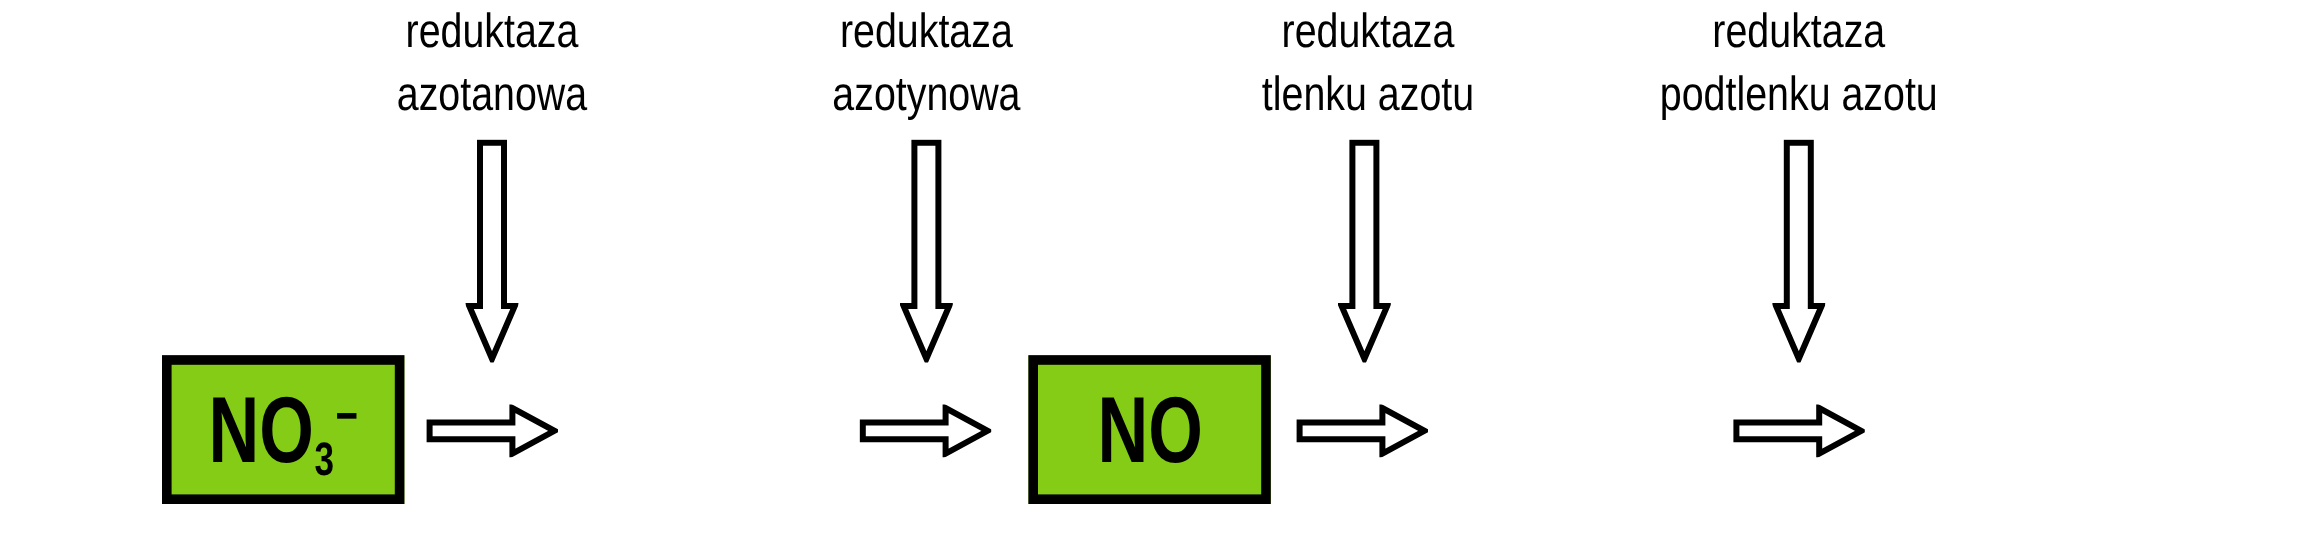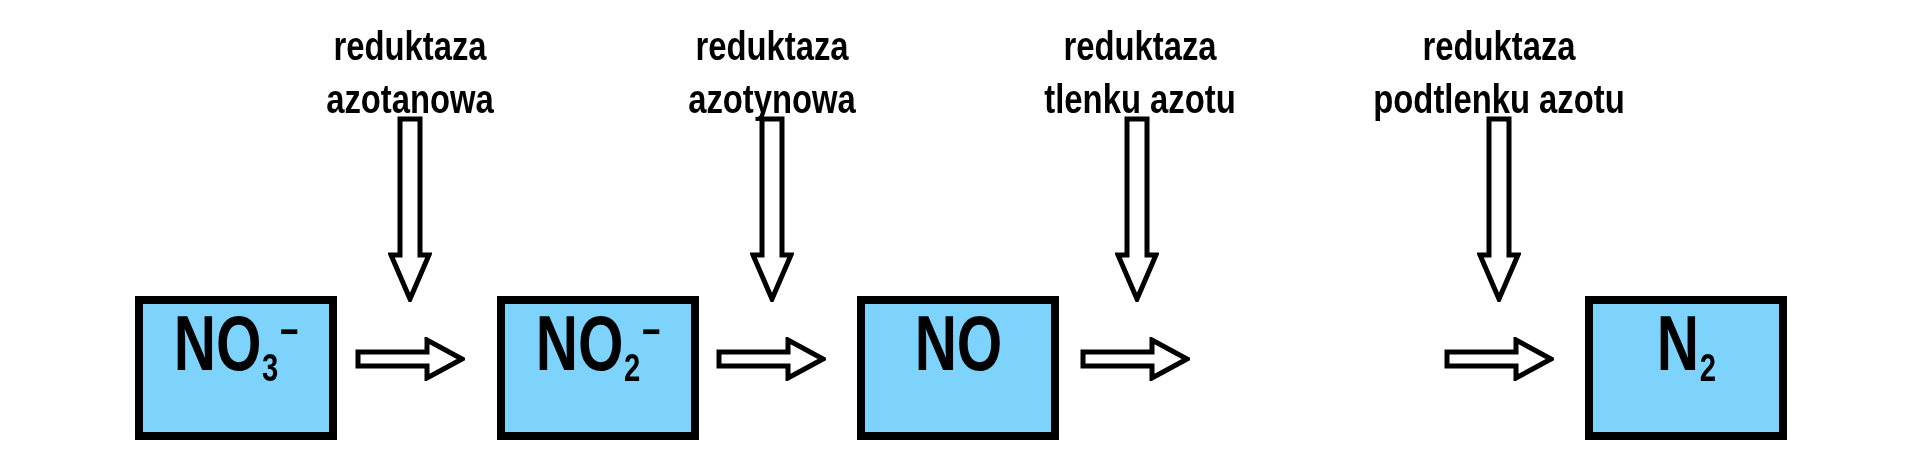--- a/index.html
+++ b/index.html
@@ -8,45 +8,45 @@
     width: 1920px;
     height: 467px;
     background: #ffffff;
     overflow: hidden;
     font-family: "Liberation Sans", sans-serif;
     color: #000000;
   }
   
   .enzyme {
     position: absolute;
-    top: 20px;
+    top: 0;
     width: 520px;
     transform: translateX(-50%);
     text-align: center;
-    font-weight: bold;
+    font-weight: normal;
     font-size: 40px;
     line-height: 53px;
     color: #000000;
     white-space: nowrap;
   }
   .enzyme-line {
     transform: scaleX(0.82);
     transform-origin: 50% 50%;
   }
   
   .stage-box {
     position: absolute;
     top: 296px;
     width: 202px;
-    height: 144px;
+    height: 124px;
     border: 8px solid #000000;
-    background: #7dd3fc;
+    background: #84cc16;
     box-sizing: border-box;
     display: flex;
-    align-items: flex-start;
+    align-items: center;
     justify-content: center;
   }
   .formula {
     font-size: 78px;
     font-weight: 600;
     line-height: 1;
     white-space: nowrap;
     transform: scaleX(0.75);
     transform-origin: 50% 50%;
   }
@@ -121,28 +121,22 @@
   </div>
   <div class="down-arrow" style="left:1499px">
     <svg width="44" height="186" viewBox="0 0 44 186">
         <path d="M12,3 H32 V139 H41 L22,183 L3,139 H12 Z" fill="#ffffff" stroke="#000000" stroke-width="5" stroke-linejoin="miter"></path>
       </svg>
   </div>
 
   <div class="stage-box" style="left:135px">
     <span class="formula"><span>NO</span><sub>3</sub><sup>−</sup></span>
   </div>
-  <div class="stage-box" style="left:497px">
-    <span class="formula"><span>NO</span><sub>2</sub><sup>−</sup></span>
-  </div>
   <div class="stage-box" style="left:857px">
     <span class="formula"><span>NO</span></span>
-  </div>
-  <div class="stage-box" style="left:1585px">
-    <span class="formula"><span>N</span><sub>2</sub></span>
   </div>
 
   <div class="right-arrow" style="left:355px">
     <svg width="110" height="44" viewBox="0 0 110 44">
         <path d="M3,15 H72 V3 L107,22 L72,41 V29 H3 Z" fill="#ffffff" stroke="#000000" stroke-width="5" stroke-linejoin="miter"></path>
       </svg>
   </div>
   <div class="right-arrow" style="left:716px">
     <svg width="110" height="44" viewBox="0 0 110 44">
         <path d="M3,15 H72 V3 L107,22 L72,41 V29 H3 Z" fill="#ffffff" stroke="#000000" stroke-width="5" stroke-linejoin="miter"></path>

